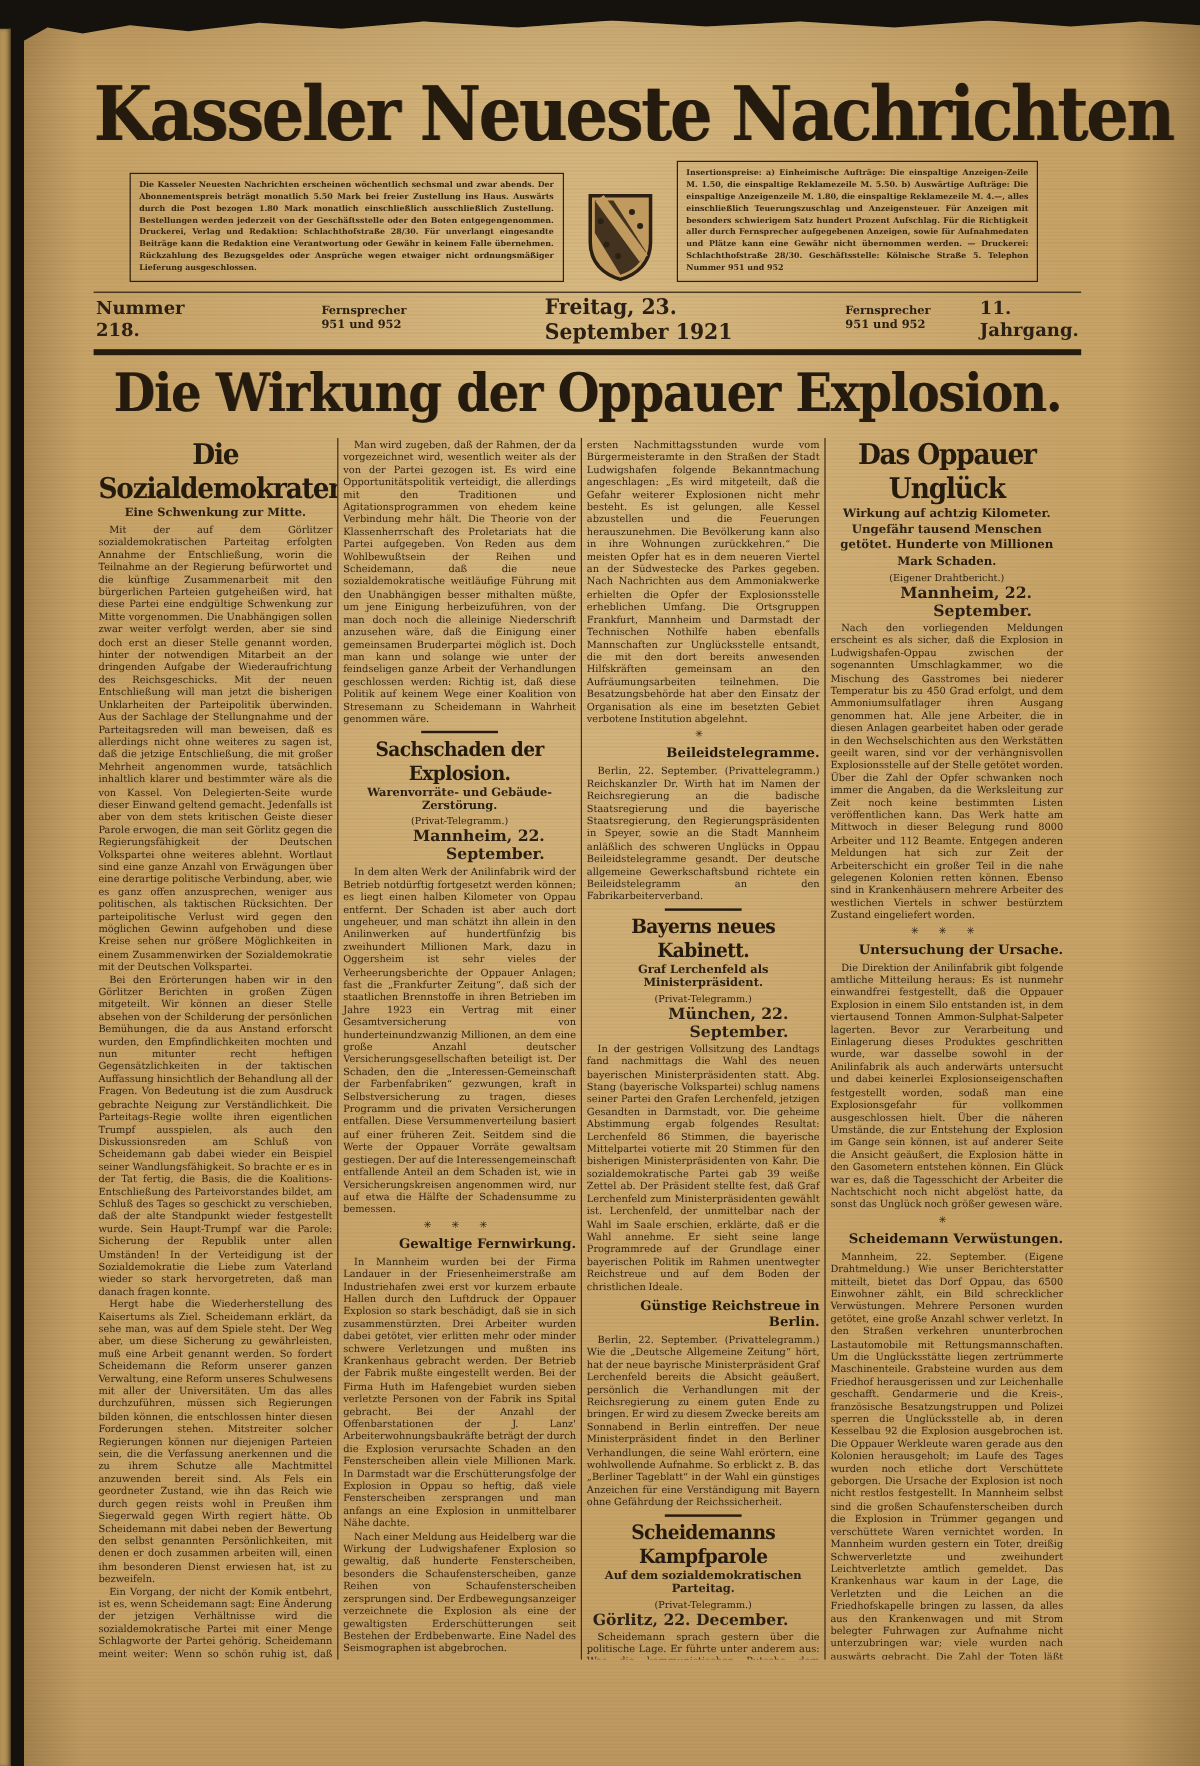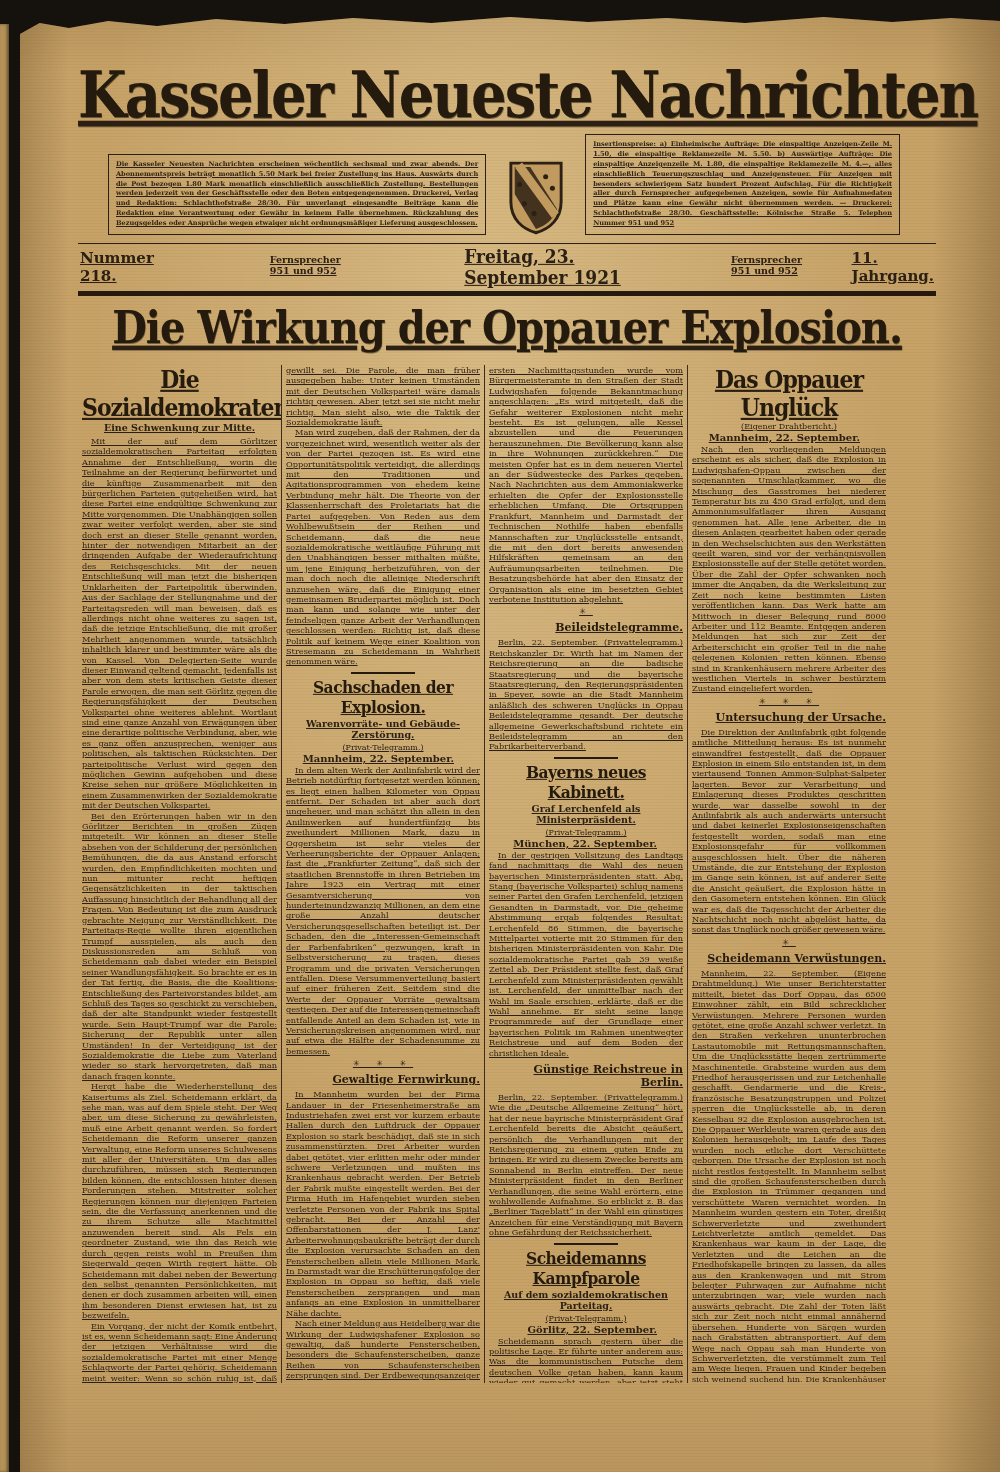--- a/index.html
+++ b/index.html
@@ -14,21 +14,21 @@
   .paper { position:absolute; left:20px; right:0; top:14px; bottom:0;
     background-color:#c6a267;
     background-image:
       repeating-linear-gradient(0deg, rgba(96,64,22,.05) 0 1px, rgba(0,0,0,0) 1px 3px),
       linear-gradient(90deg, rgba(70,42,12,.22), rgba(0,0,0,0) 5%, rgba(0,0,0,0) 93%, rgba(60,35,10,.25)),
       radial-gradient(ellipse at 48% 22%, rgba(255,239,196,.30), rgba(0,0,0,0) 55%),
       linear-gradient(180deg, rgba(80,50,15,.12), rgba(0,0,0,0) 4%, rgba(0,0,0,0) 90%, rgba(80,50,15,.10));
     clip-path: polygon(0 20px, 2% 9px, 5% 14px, 9% 7px, 14% 12px, 20% 5px, 27% 10px, 34% 4px, 42% 9px,
       50% 3px, 58% 8px, 66% 4px, 74% 9px, 82% 3px, 89% 8px, 95% 4px, 100% 7px, 100% 100%, 0 100%);
   }
-  .content { position:relative; padding:0 64px 0 58px;text-decoration:underline; }
+  .content { position:relative; padding:0 99px 0 58px; }
 
   
   .masthead { text-align:center; margin-top:48px; font-weight:bold; font-size:56px;
     letter-spacing:-2px; transform:scaleY(1.12); color:#241a0d; white-space:nowrap;
     text-shadow:0.6px 0.6px 0 rgba(36,26,13,.55); }
   .editions { display:flex; justify-content:center; align-items:center; gap:26px; margin-top:16px; }
   .edition { font-weight:bold; font-size:20px; letter-spacing:0; color:#241a0d; transform:scaleY(1.05); }
   .crown { width:40px; height:20px; }
 
   .boxes-row { display:flex; margin-top:6px; align-items:flex-end; padding:0 28px; }
@@ -60,21 +60,21 @@
   .column + .column { border-left:1px solid #3a2c18; }
 
   .h1b { font-weight:bold; font-size:22px; text-align:center; letter-spacing:-1px;
     transform:scaleY(1.08); margin:2px 0 3px 0; color:#241a0d; }
   .h1 { font-weight:bold; font-size:15.5px; text-align:center; letter-spacing:-0.5px;
     transform:scaleY(1.06); margin:4px 0 2px 0; color:#241a0d; }
   .h2 { font-weight:bold; font-size:11px; text-align:right; margin:5px 0 3px 0; color:#241a0d; }
   .sub { font-weight:bold; font-size:9.5px; text-align:center; margin:1px 0 3px 0; }
   .subb { font-weight:bold; font-size:9.8px; line-height:1.35; text-align:center; margin:2px 6px 2px 6px; }
   .credit { font-size:8px; text-align:center; margin:1px 0; }
-  .dateline { font-weight:bold; font-size:10px; text-align:right; padding-right:26px; margin:1px 0 1px 0; }
+  .dateline { font-weight:bold; font-size:13px; text-align:right; padding-right:26px; margin:1px 0 1px 0; }
   .para, .cont { font-size:8.2px; line-height:10.4px; text-align:justify; hyphens:auto;
     -webkit-hyphens:auto; word-spacing:-0.2px; color:#2e2214; }
   .para { text-indent:9px; }
   .sep { text-align:center; font-size:8px; letter-spacing:7px; margin:3px 0; color:#241a0d; }
   .rule { width:64px; border-top:2px solid #241a0d; margin:5px auto 4px auto; }
 </style>
 </head>
 <body>
 
 <div class="edge-strip"></div>
@@ -119,21 +119,20 @@
     <div class="columns" id="columns">
         <div class="column">
           <div class="h1b">Die Sozialdemokraten</div>
           <div class="sub">Eine Schwenkung zur Mitte.</div>
           <p class="para">Mit der auf dem Görlitzer sozialdemokratischen Parteitag erfolgten Annahme der Entschließung, worin die Teilnahme an der Regierung befürwortet und die künftige Zusammenarbeit mit den bürgerlichen Parteien gutgeheißen wird, hat diese Partei eine endgültige Schwenkung zur Mitte vorgenommen. Die Unabhängigen sollen zwar weiter verfolgt werden, aber sie sind doch erst an dieser Stelle genannt worden, hinter der notwendigen Mitarbeit an der dringenden Aufgabe der Wiederaufrichtung des Reichsgeschicks. Mit der neuen Entschließung will man jetzt die bisherigen Unklarheiten der Parteipolitik überwinden. Aus der Sachlage der Stellungnahme und der Parteitagsreden will man beweisen, daß es allerdings nicht ohne weiteres zu sagen ist, daß die jetzige Entschließung, die mit großer Mehrheit angenommen wurde, tatsächlich inhaltlich klarer und bestimmter wäre als die von Kassel. Von Delegierten-Seite wurde dieser Einwand geltend gemacht. Jedenfalls ist aber von dem stets kritischen Geiste dieser Parole erwogen, die man seit Görlitz gegen die Regierungsfähigkeit der Deutschen Volkspartei ohne weiteres ablehnt. Wortlaut sind eine ganze Anzahl von Erwägungen über eine derartige politische Verbindung, aber, wie es ganz offen anzusprechen, weniger aus politischen, als taktischen Rücksichten. Der parteipolitische Verlust wird gegen den möglichen Gewinn aufgehoben und diese Kreise sehen nur größere Möglichkeiten in einem Zusammenwirken der Sozialdemokratie mit der Deutschen Volkspartei.</p>
           <p class="para">Bei den Erörterungen haben wir in den Görlitzer Berichten in großen Zügen mitgeteilt. Wir können an dieser Stelle absehen von der Schilderung der persönlichen Bemühungen, die da aus Anstand erforscht wurden, den Empfindlichkeiten mochten und nun mitunter recht heftigen Gegensätzlichkeiten in der taktischen Auffassung hinsichtlich der Behandlung all der Fragen. Von Bedeutung ist die zum Ausdruck gebrachte Neigung zur Verständlichkeit. Die Parteitags-Regie wollte ihren eigentlichen Trumpf ausspielen, als auch den Diskussionsreden am Schluß von Scheidemann gab dabei wieder ein Beispiel seiner Wandlungsfähigkeit. So brachte er es in der Tat fertig, die Basis, die die Koalitions-Entschließung des Parteivorstandes bildet, am Schluß des Tages so geschickt zu verschieben, daß der alte Standpunkt wieder festgestellt wurde. Sein Haupt-Trumpf war die Parole: Sicherung der Republik unter allen Umständen! In der Verteidigung ist der Sozialdemokratie die Liebe zum Vaterland wieder so stark hervorgetreten, daß man danach fragen konnte.</p>
           <p class="para">Hergt habe die Wiederherstellung des Kaisertums als Ziel. Scheidemann erklärt, da sehe man, was auf dem Spiele steht. Der Weg aber, um diese Sicherung zu gewährleisten, muß eine Arbeit genannt werden. So fordert Scheidemann die Reform unserer ganzen Verwaltung, eine Reform unseres Schulwesens mit aller der Universitäten. Um das alles durchzuführen, müssen sich Regierungen bilden können, die entschlossen hinter diesen Forderungen stehen. Mitstreiter solcher Regierungen können nur diejenigen Parteien sein, die die Verfassung anerkennen und die zu ihrem Schutze alle Machtmittel anzuwenden bereit sind. Als Fels ein geordneter Zustand, wie ihn das Reich wie durch gegen reists wohl in Preußen ihm Siegerwald gegen Wirth regiert hätte. Ob Scheidemann mit dabei neben der Bewertung den selbst genannten Persönlichkeiten, mit denen er doch zusammen arbeiten will, einen ihm besonderen Dienst erwiesen hat, ist zu bezweifeln.</p>
           <p class="para">Ein Vorgang, der nicht der Komik entbehrt, ist es, wenn Scheidemann sagt: Eine Änderung der jetzigen Verhältnisse wird die sozialdemokratische Partei mit einer Menge Schlagworte der Partei gehörig. Scheidemann meint weiter: Wenn so schön ruhig ist, daß man von einem Tag zum anderen wachen könne, dann könne man aber auch nicht die Partei-Taktik nach Belieben wandeln, das sei in einer Regierung gut. Es könnte sich eine Partei von einem Tag auf den anderen eines Besseren besinnen. Scheidemann meinte, sie sei in erster Linie an seine eigene Partei gedacht! Er meint aber, ohne daß auch nur ein einziger bestimmter Satz da sei, durch den mit keiner Partei sozialdemokratischer Gewerkschaftsarbeiter werden soll, wie nicht der Vertretung angesichts nichts davon, daß ein solches Zusammengehen mit den Unabhängigen möglich. Man müsse ihnen die Hände reichen, sondern wie das künftig zu machen habe.</p>
         </div>
         <div class="column">
-          <p class="cont">gewillt sei. Die Parole, die man früher ausgegeben habe: Unter keinen Umständen mit der Deutschen Volkspartei! wäre damals richtig gewesen. Aber jetzt sei sie nicht mehr richtig. Man sieht also, wie die Taktik der Sozialdemokratie läuft.</p>
           <p class="para">Man wird zugeben, daß der Rahmen, der da vorgezeichnet wird, wesentlich weiter als der von der Partei gezogen ist. Es wird eine Opportunitätspolitik verteidigt, die allerdings mit den Traditionen und Agitationsprogrammen von ehedem keine Verbindung mehr hält. Die Theorie von der Klassenherrschaft des Proletariats hat die Partei aufgegeben. Von Reden aus dem Wohlbewußtsein der Reihen und Scheidemann, daß die neue sozialdemokratische weitläufige Führung mit den Unabhängigen besser mithalten müßte, um jene Einigung herbeizuführen, von der man doch noch die alleinige Niederschrift anzusehen wäre, daß die Einigung einer gemeinsamen Bruderpartei möglich ist. Doch man kann und solange wie unter der feindseligen ganze Arbeit der Verhandlungen geschlossen werden: Richtig ist, daß diese Politik auf keinem Wege einer Koalition von Stresemann zu Scheidemann in Wahrheit genommen wäre.</p>
           <div class="rule"></div>
           <div class="h1">Sachschaden der Explosion.</div>
           <div class="sub">Warenvorräte- und Gebäude-Zerstörung.</div>
           <div class="credit">(Privat-Telegramm.)</div>
           <div class="dateline">Mannheim, 22. September.</div>
           <p class="para">In dem alten Werk der Anilinfabrik wird der Betrieb notdürftig fortgesetzt werden können; es liegt einen halben Kilometer von Oppau entfernt. Der Schaden ist aber auch dort ungeheuer, und man schätzt ihn allein in den Anilinwerken auf hundertfünfzig bis zweihundert Millionen Mark, dazu in Oggersheim ist sehr vieles der Verheerungsberichte der Oppauer Anlagen; fast die „Frankfurter Zeitung“, daß sich der staatlichen Brennstoffe in ihren Betrieben im Jahre 1923 ein Vertrag mit einer Gesamtversicherung von hunderteinundzwanzig Millionen, an dem eine große Anzahl deutscher Versicherungsgesellschaften beteiligt ist. Der Schaden, den die „Interessen-Gemeinschaft der Farbenfabriken“ gezwungen, kraft in Selbstversicherung zu tragen, dieses Programm und die privaten Versicherungen entfallen. Diese Versummenverteilung basiert auf einer früheren Zeit. Seitdem sind die Werte der Oppauer Vorräte gewaltsam gestiegen. Der auf die Interessengemeinschaft entfallende Anteil an dem Schaden ist, wie in Versicherungskreisen angenommen wird, nur auf etwa die Hälfte der Schadensumme zu bemessen.</p>
           <div class="sep">✳  ✳  ✳</div>
           <div class="h2">Gewaltige Fernwirkung.</div>
           <p class="para">In Mannheim wurden bei der Firma Landauer in der Friesenheimerstraße am Industriehafen zwei erst vor kurzem erbaute Hallen durch den Luftdruck der Oppauer Explosion so stark beschädigt, daß sie in sich zusammenstürzten. Drei Arbeiter wurden dabei getötet, vier erlitten mehr oder minder schwere Verletzungen und mußten ins Krankenhaus gebracht werden. Der Betrieb der Fabrik mußte eingestellt werden. Bei der Firma Huth im Hafengebiet wurden sieben verletzte Personen von der Fabrik ins Spital gebracht. Bei der Anzahl der Offenbarstationen der J. Lanz' Arbeiterwohnungsbaukräfte beträgt der durch die Explosion verursachte Schaden an den Fensterscheiben allein viele Millionen Mark. In Darmstadt war die Erschütterungsfolge der Explosion in Oppau so heftig, daß viele Fensterscheiben zersprangen und man anfangs an eine Explosion in unmittelbarer Nähe dachte.</p>
@@ -149,25 +148,26 @@
           <div class="sub">Graf Lerchenfeld als Ministerpräsident.</div>
           <div class="credit">(Privat-Telegramm.)</div>
           <div class="dateline">München, 22. September.</div>
           <p class="para">In der gestrigen Vollsitzung des Landtags fand nachmittags die Wahl des neuen bayerischen Ministerpräsidenten statt. Abg. Stang (bayerische Volkspartei) schlug namens seiner Partei den Grafen Lerchenfeld, jetzigen Gesandten in Darmstadt, vor. Die geheime Abstimmung ergab folgendes Resultat: Lerchenfeld 86 Stimmen, die bayerische Mittelpartei votierte mit 20 Stimmen für den bisherigen Ministerpräsidenten von Kahr. Die sozialdemokratische Partei gab 39 weiße Zettel ab. Der Präsident stellte fest, daß Graf Lerchenfeld zum Ministerpräsidenten gewählt ist. Lerchenfeld, der unmittelbar nach der Wahl im Saale erschien, erklärte, daß er die Wahl annehme. Er sieht seine lange Programmrede auf der Grundlage einer bayerischen Politik im Rahmen unentwegter Reichstreue und auf dem Boden der christlichen Ideale.</p>
           <div class="h2">Günstige Reichstreue in Berlin.</div>
           <p class="para">Berlin, 22. September. (Privattelegramm.) Wie die „Deutsche Allgemeine Zeitung“ hört, hat der neue bayrische Ministerpräsident Graf Lerchenfeld bereits die Absicht geäußert, persönlich die Verhandlungen mit der Reichsregierung zu einem guten Ende zu bringen. Er wird zu diesem Zwecke bereits am Sonnabend in Berlin eintreffen. Der neue Ministerpräsident findet in den Berliner Verhandlungen, die seine Wahl erörtern, eine wohlwollende Aufnahme. So erblickt z. B. das „Berliner Tageblatt“ in der Wahl ein günstiges Anzeichen für eine Verständigung mit Bayern ohne Gefährdung der Reichssicherheit.</p>
           <div class="rule"></div>
           <div class="h1">Scheidemanns Kampfparole</div>
           <div class="sub">Auf dem sozialdemokratischen Parteitag.</div>
           <div class="credit">(Privat-Telegramm.)</div>
-          <div class="dateline">Görlitz, 22. September.</div>
+          <div class="dateline">Görlitz, 22. December.</div>
           <p class="para">Scheidemann sprach gestern über die politische Lage. Er führte unter anderem aus: Was die kommunistischen Putsche dem deutschen Volke getan haben, kann kaum wieder gut gemacht werden, aber jetzt steht der Feind rechts. Im Reichswehrministerium wimmelt es von jungen Leuten Ludendorffs. Der Justizminister kann Richter nicht ablehnen, aber er kann sie verstehen. Verbrecherische Spekulation deutscher Profitgieriger hat die Mark verschuldet. Der Reichsfinanzminister hat die Steuerflucht und den Schieber der Profitwirtschaft auch für den Staat zu bekämpfen gefordert. Die ganze Bewegung wird hier nicht als solche verstanden, ohne alle Fälle: Bereit sei die große Verkündung aller mit der Politik, gegen die Reaktion, für die Demokratie und Republik. Das ganze Volk der Arbeiterschaft habe dem Volke, die deutsche Sozialdemokratie werde von neuem gegen Reaktion Widerstand leisten.</p>
         </div>
         <div class="column">
           <div class="h1b">Das Oppauer Unglück</div>
+          <div class="subb">Wirkung auf achtzig Kilometer. Ungefähr tausend Menschen getötet. Hunderte von Millionen Mark Schaden.</div>
           <div class="credit">(Eigener Drahtbericht.)</div>
           <div class="dateline">Mannheim, 22. September.</div>
           <p class="para">Nach den vorliegenden Meldungen erscheint es als sicher, daß die Explosion in Ludwigshafen-Oppau zwischen der sogenannten Umschlagkammer, wo die Mischung des Gasstromes bei niederer Temperatur bis zu 450 Grad erfolgt, und dem Ammoniumsulfatlager ihren Ausgang genommen hat. Alle jene Arbeiter, die in diesen Anlagen gearbeitet haben oder gerade in den Wechselschichten aus den Werkstätten geeilt waren, sind vor der verhängnisvollen Explosionsstelle auf der Stelle getötet worden. Über die Zahl der Opfer schwanken noch immer die Angaben, da die Werksleitung zur Zeit noch keine bestimmten Listen veröffentlichen kann. Das Werk hatte am Mittwoch in dieser Belegung rund 8000 Arbeiter und 112 Beamte. Entgegen anderen Meldungen hat sich zur Zeit der Arbeiterschicht ein großer Teil in die nahe gelegenen Kolonien retten können. Ebenso sind in Krankenhäusern mehrere Arbeiter des westlichen Viertels in schwer bestürztem Zustand eingeliefert worden.</p>
           <div class="sep">✳  ✳  ✳</div>
           <div class="h2">Untersuchung der Ursache.</div>
           <p class="para">Die Direktion der Anilinfabrik gibt folgende amtliche Mitteilung heraus: Es ist nunmehr einwandfrei festgestellt, daß die Oppauer Explosion in einem Silo entstanden ist, in dem viertausend Tonnen Ammon-Sulphat-Salpeter lagerten. Bevor zur Verarbeitung und Einlagerung dieses Produktes geschritten wurde, war dasselbe sowohl in der Anilinfabrik als auch anderwärts untersucht und dabei keinerlei Explosionseigenschaften festgestellt worden, sodaß man eine Explosionsgefahr für vollkommen ausgeschlossen hielt. Über die näheren Umstände, die zur Entstehung der Explosion im Gange sein können, ist auf anderer Seite die Ansicht geäußert, die Explosion hätte in den Gasometern entstehen können. Ein Glück war es, daß die Tagesschicht der Arbeiter die Nachtschicht noch nicht abgelöst hatte, da sonst das Unglück noch größer gewesen wäre.</p>
           <div class="sep">✳</div>
           <div class="h2">Scheidemann Verwüstungen.</div>
           <p class="para">Mannheim, 22. September. (Eigene Drahtmeldung.) Wie unser Berichterstatter mitteilt, bietet das Dorf Oppau, das 6500 Einwohner zählt, ein Bild schrecklicher Verwüstungen. Mehrere Personen wurden getötet, eine große Anzahl schwer verletzt. In den Straßen verkehren ununterbrochen Lastautomobile mit Rettungsmannschaften. Um die Unglücksstätte liegen zertrümmerte Maschinenteile. Grabsteine wurden aus dem Friedhof herausgerissen und zur Leichenhalle geschafft. Gendarmerie und die Kreis-, französische Besatzungstruppen und Polizei sperren die Unglücksstelle ab, in deren Kesselbau 92 die Explosion ausgebrochen ist. Die Oppauer Werkleute waren gerade aus den Kolonien herausgeholt; im Laufe des Tages wurden noch etliche dort Verschüttete geborgen. Die Ursache der Explosion ist noch nicht restlos festgestellt. In Mannheim selbst sind die großen Schaufensterscheiben durch die Explosion in Trümmer gegangen und verschüttete Waren vernichtet worden. In Mannheim wurden gestern ein Toter, dreißig Schwerverletzte und zweihundert Leichtverletzte amtlich gemeldet. Das Krankenhaus war kaum in der Lage, die Verletzten und die Leichen an die Friedhofskapelle bringen zu lassen, da alles aus den Krankenwagen und mit Strom belegter Fuhrwagen zur Aufnahme nicht unterzubringen war; viele wurden nach auswärts gebracht. Die Zahl der Toten läßt sich zur Zeit noch nicht einmal annähernd übersehen. Hunderte von Särgen wurden nach Grabstätten abtransportiert. Auf dem Wege nach Oppau sah man Hunderte von Schwerverletzten, die verstümmelt zum Teil am Wege liegen. Frauen und Kinder begeben sich weinend suchend hin. Die Krankenhäuser in Mannheim-Ludwigshafen sind überfüllt. Über Mannheim-Ludwigshafen stehen seit der Explosion gewaltige Rauchwolken.</p>
         </div>

